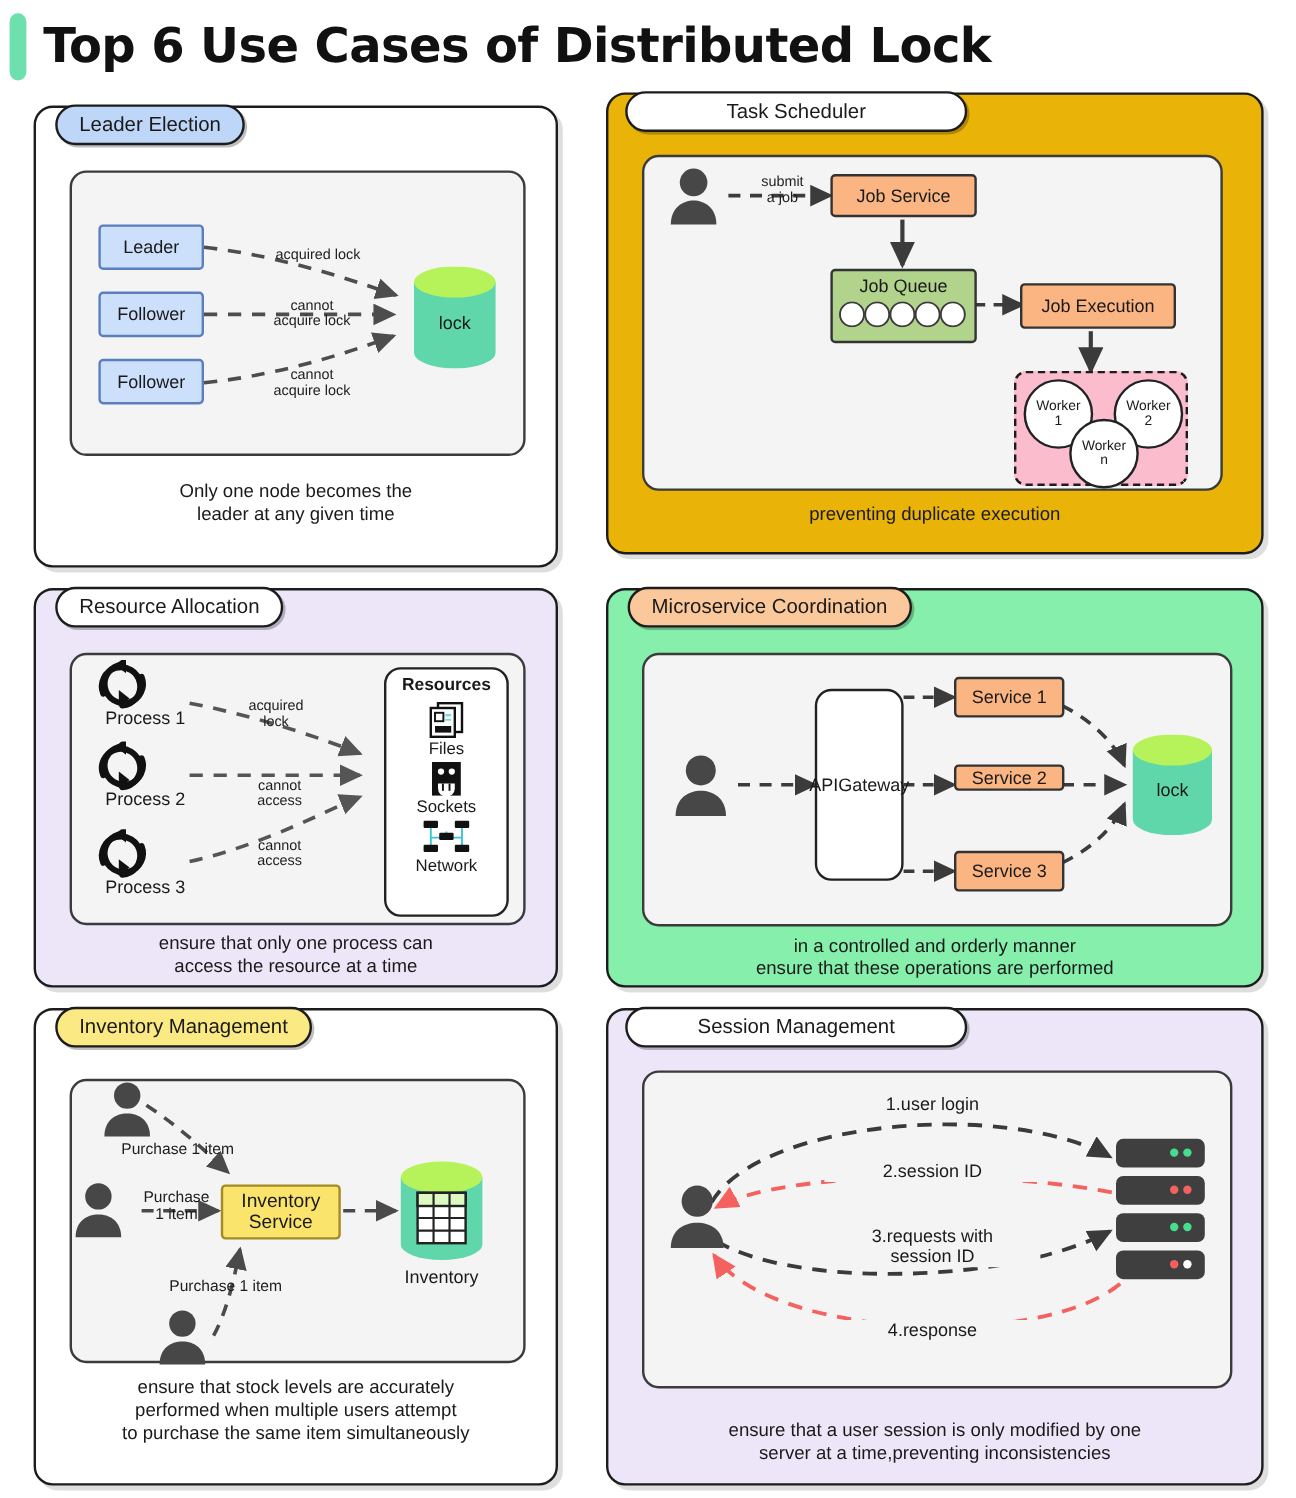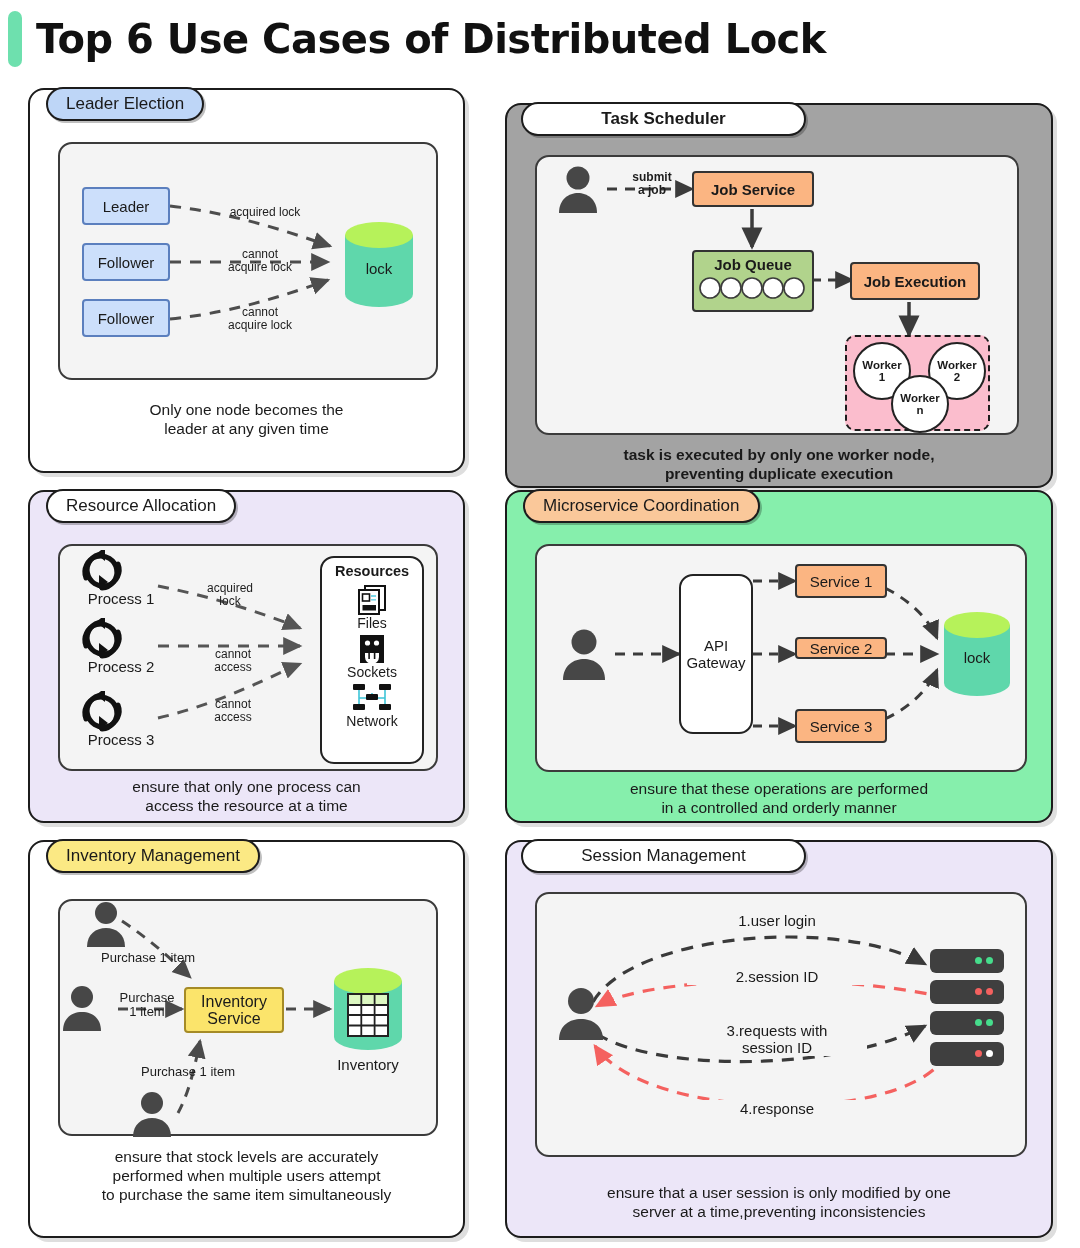--- a/index.html
+++ b/index.html
@@ -115,21 +115,21 @@
         </svg>
       </div>
     </div>
 
     <div class="caption" style="top:310px;">
       <div>Only one node becomes the</div>
       <div>leader at any given time</div>
     </div>
   </div>
 
-  <div class="panel" style="left:505px;top:103px;width:548px;height:385px;background:#a3a3a3;font-weight:bold;">
+  <div class="panel" style="left:505px;top:77px;width:548px;height:385px;background:#eab308;">
     <div class="pill" style="background:#ffffff;left:14px;width:285px;text-align:center;">
       <span>Task Scheduler</span>
     </div>
 
     <div class="inner" style="left:28px;top:50px;width:484px;height:280px;">
 
       <svg class="edges" width="492" height="280">
         <defs>
           <marker id="ah2" markerWidth="7" markerHeight="7" refX="5.6" refY="3" orient="auto">
             <path d="M0,0 L6.4,3 L0,6 z" fill="#3b3b3b"></path>
@@ -195,21 +195,20 @@
         <div style="position:absolute;left:44px;top:38px;width:54px;height:54px;border-radius:50%;
                     background:#fff;border:2px solid #222;display:flex;flex-direction:column;
                     align-items:center;justify-content:center;font-size:11.5px;line-height:12px;">
           <span>Worker</span>
             <span>n</span>
         </div>
       </div>
     </div>
 
     <div class="caption" style="top:340px;">
-      <div>task is executed by only one worker node,</div>
       <div>preventing duplicate execution</div>
     </div>
   </div>
 
   <div class="panel" style="left:28px;top:490px;width:437px;height:333px;background:#ece6f8;">
     <div class="pill" style="background:#ffffff;">
       <span>Resource Allocation</span>
     </div>
 
     <div class="inner" style="left:28px;top:52px;width:380px;height:227px;">
@@ -333,21 +332,21 @@
       </svg>
 
       <div class="person" style="left:22px;top:82px;">
         <svg width="50" height="54" viewBox="0 0 50 54">
           <circle cx="25" cy="14" r="12.5" fill="#474747"></circle>
           <path d="M4,52 C4,37 15,31 25,31 C35,31 46,37 46,52 Z" fill="#474747"></path>
         </svg>
       </div>
 
       <div class="nodebox" style="left:142px;top:28px;width:74px;height:160px;background:#ffffff;border-color:#222;
-                  border-radius:14px;flex-direction:column;">
+                  border-radius:14px;">
         <span>API</span>
         <span>Gateway</span>
       </div>
 
       <div class="nodebox" style="left:258px;top:18px;width:92px;height:34px;background:#fbb582;border-color:#333;">
         <span>Service 1</span>
       </div>
       <div class="nodebox" style="left:258px;top:91px;width:92px;height:22px;background:#fbb582;border-color:#333;">
         <span>Service 2</span>
       </div>
@@ -358,22 +357,22 @@
       <div class="cyl" style="left:405px;top:66px;width:70px;height:84px;">
         <svg width="70" height="84">
           <path d="M2,13 L2,71 A33,13 0 0 0 68,71 L68,13 Z" fill="#5fd7ab"></path>
           <ellipse cx="35" cy="13" rx="33" ry="13" fill="#b6f25a"></ellipse>
           <text x="35" y="51" font-size="15" font-family="Liberation Sans, sans-serif" text-anchor="middle" fill="#1a1a1a">lock</text>
         </svg>
       </div>
     </div>
 
     <div class="caption" style="top:287px;">
+      <div>in a controlled and orderly manner</div>
       <div>ensure that these operations are performed</div>
-      <div>in a controlled and orderly manner</div>
     </div>
   </div>
 
   <div class="panel" style="left:28px;top:840px;width:437px;height:398px;background:#ffffff;">
     <div class="pill" style="background:#fbe984;">
       <span>Inventory Management</span>
     </div>
 
     <div class="inner" style="left:28px;top:57px;width:380px;height:237px;">
 

